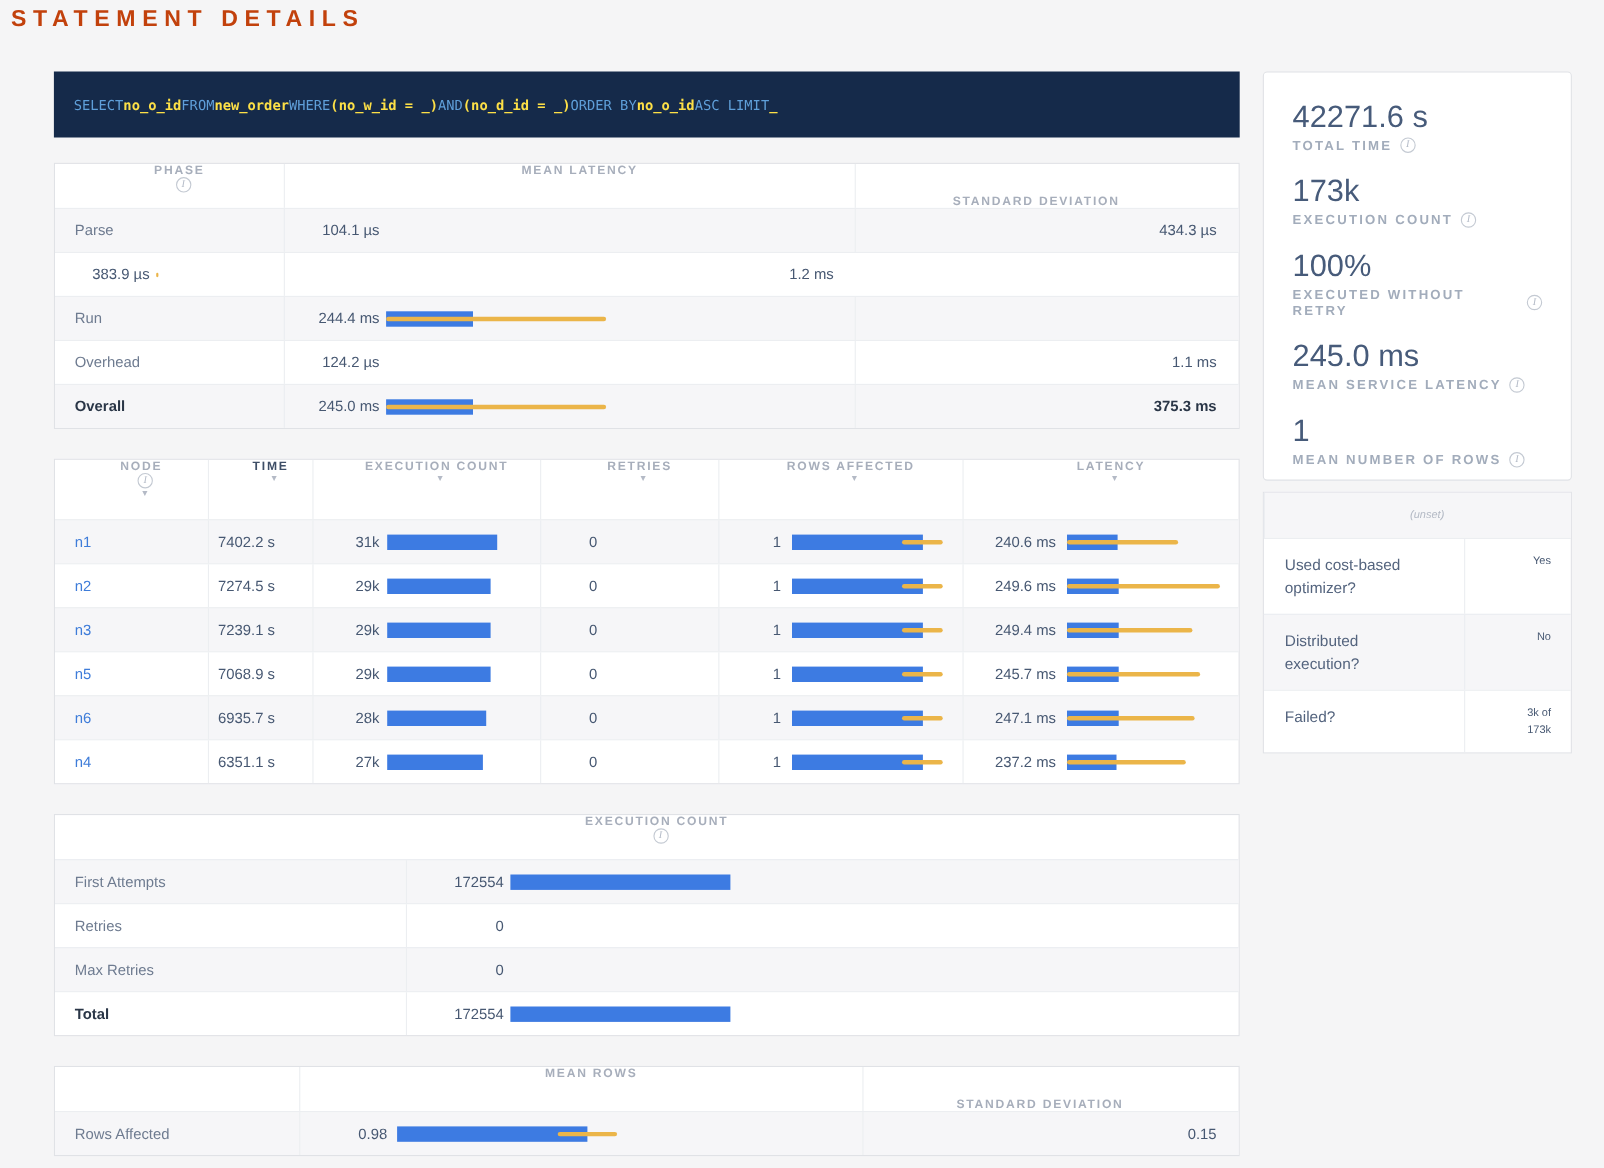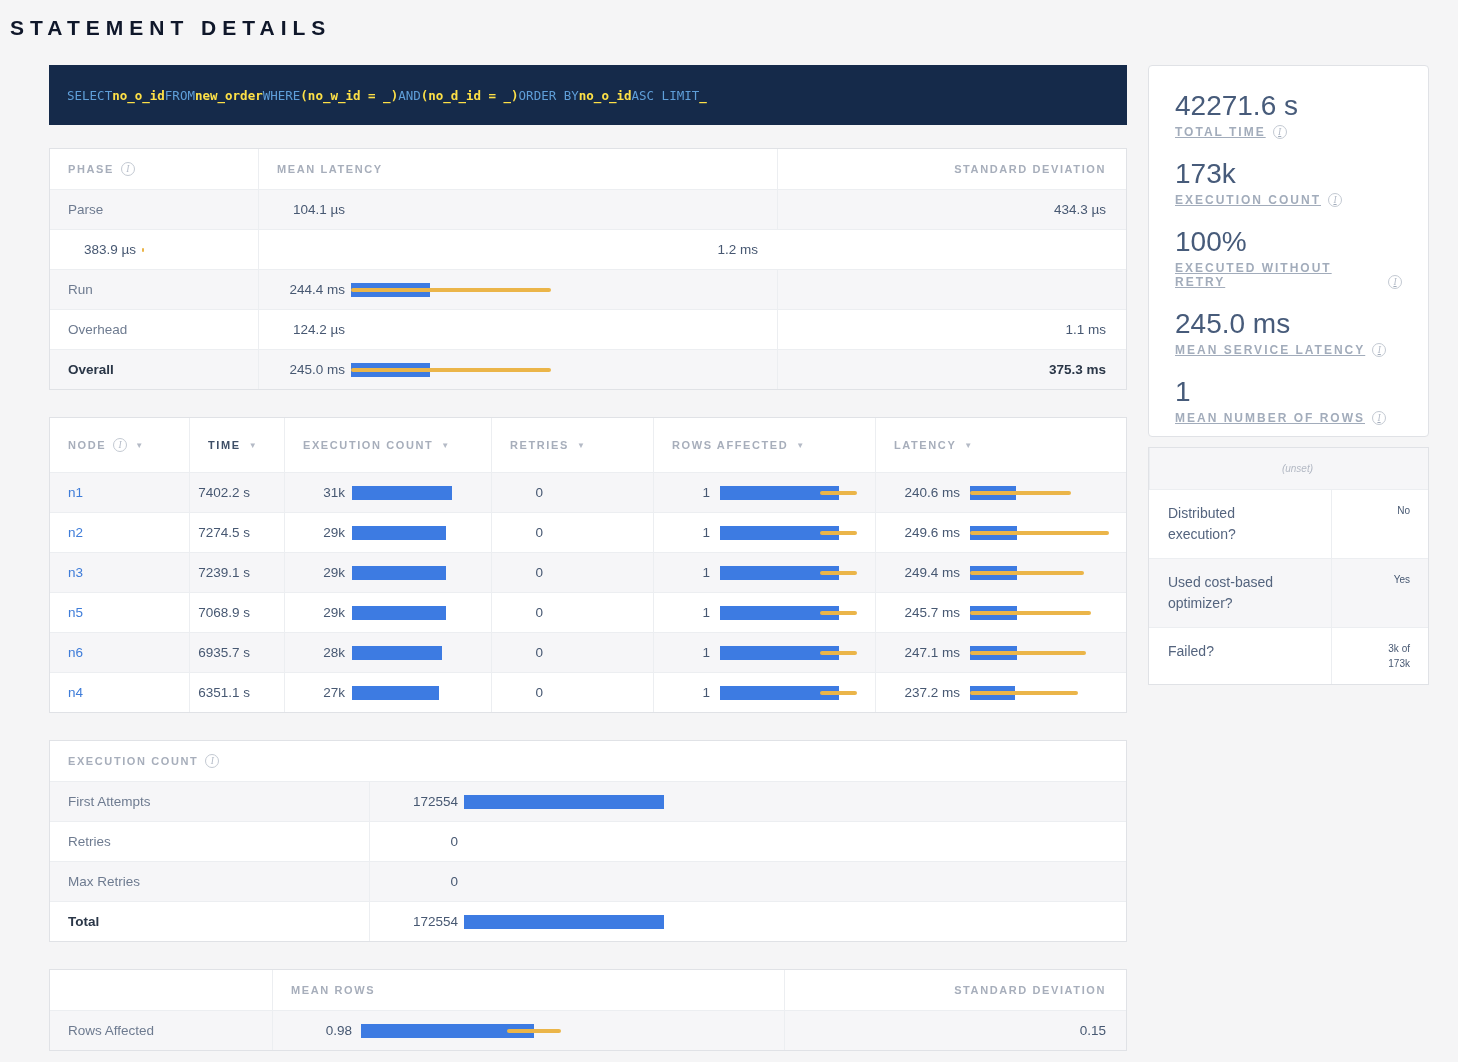--- a/index.html
+++ b/index.html
@@ -6,21 +6,21 @@
     --blue:#3D7BE2; --yellow:#EBB549; --link:#3E7CD9;
     --txt:#475872; --label:#6E7B90; --dark:#2A3647;
     --hdr:#A7AEBB; --hdr-dark:#3E4E66;
     --border:#E0E2E6; --line:#ECEEF1; --stripe:#F6F6F8;
     --sqlbg:#152A4A; --sqlkw:#5F9FD9;
   }
   *{box-sizing:border-box;margin:0;padding:0;}
   html,body{width:1458px;height:1062px;}
   body{font-family:"Liberation Sans","DejaVu Sans",sans-serif;background:#f5f5f6;color:var(--txt);}
   .page{position:relative;width:1458px;height:1062px;overflow:hidden;}
-  .page-title{position:absolute;left:10px;top:16px;font-size:21px;font-weight:700;letter-spacing:6px;color:#0f172a;}
+  .page-title{position:absolute;left:10px;top:6px;font-size:21px;font-weight:700;letter-spacing:6px;color:#c2410c;}
   .main-col{position:absolute;left:49px;top:65px;width:1078px;}
   .side-col{position:absolute;left:1148px;top:65px;width:281px;}
 
   .sql-box{height:60px;background:var(--sqlbg);display:flex;align-items:center;padding-left:18px;
            font-family:"DejaVu Sans Mono","Liberation Mono",monospace;font-size:12.5px;color:#fff;white-space:pre;}
   .sql-kw{color:var(--sqlkw);}
   .sql-id{color:#fde047;font-weight:bold;}
 
   .table{background:#fff;border:1px solid var(--border);}
   .phase-table{margin-top:23px;}
@@ -33,43 +33,43 @@
   .erow{display:grid;grid-template-columns:320px 1fr;}
   .rrow{display:grid;grid-template-columns:223px 512px 1fr;}
 
   .thead{height:40px;}
   .node-table .thead{height:54px;}
   .trow{height:40px;border-top:1px solid var(--line);}
   .trow:nth-of-type(2n){background:var(--stripe);}
   .cell{display:flex;align-items:center;font-size:13.5px;}
   .vb{border-right:1px solid var(--line);}
   .pad{padding-left:18px;}
-  .head-label{font-size:11px;font-weight:700;letter-spacing:1.6px;color:var(--hdr);text-transform:uppercase;}
+  .head-label{font-size:11px;font-weight:700;letter-spacing:1.6px;color:var(--hdr);text-transform:uppercase;flex-direction:column;}
   .head-active{color:var(--hdr-dark);}
   .right{justify-content:flex-end;padding-right:20px;}
   .row-label{color:var(--label);}
   .emphasis{color:var(--dark);font-weight:700;}
   .node-link{color:var(--link);text-decoration:none;}
 
   .val{text-align:right;color:var(--txt);flex:none;}
   .track{position:relative;height:16px;flex:none;}
   .t200{width:200px;} .t100{width:100px;} .t137{width:137px;} .t139{width:139px;}
   .bar{position:absolute;left:0;top:1px;height:14px;background:var(--blue);}
   .whisker{position:absolute;top:6px;height:4px;background:var(--yellow);border-radius:2px;}
 
   .info-icon{display:inline-flex;align-items:center;justify-content:center;width:14px;height:14px;margin-left:7px;
              border:1px solid #C3C9D2;border-radius:50%;color:#B6BDC9;font-size:9.5px;font-weight:400;
              letter-spacing:0;font-family:"Liberation Serif",serif;font-style:italic;flex:none;}
   .sort-arrow{font-size:8px;color:#B4BAC6;margin-left:8px;}
 
   .stats-card{background:#fff;border:1px solid var(--border);border-radius:4px;padding:24px 26px 18px 26px;height:372px;}
   .stat{margin-bottom:19px;}
   .stat-value{font-size:28px;font-weight:500;color:#475B7A;line-height:32px;}
-  .stat-label{display:flex;align-items:flex-end;font-size:12px;font-weight:700;letter-spacing:2px;color:#A2ACBB;
-              text-transform:uppercase;margin-top:3px;text-decoration:underline;}
+  .stat-label{display:flex;align-items:center;font-size:12px;font-weight:700;letter-spacing:2px;color:#A2ACBB;
+              text-transform:uppercase;margin-top:3px;}
   .details-card{background:#fff;border:1px solid var(--border);margin-top:10px;}
   .drow{display:grid;grid-template-columns:182px 1fr;border-top:1px solid var(--line);}
   .drow:first-child{border-top:none;}
   .drow:nth-child(odd){background:var(--stripe);}
   .dlabel{padding:13px 0 13px 19px;font-size:14px;color:#54647E;line-height:1.5;max-width:150px;}
   .dval-wrap{display:flex;align-items:flex-start;justify-content:flex-end;padding:13px 18px 13px 0;border-left:1px solid var(--line);}
   .dval{font-size:10px;color:var(--txt);text-align:right;max-width:62px;line-height:1.5;margin-left:43px;}
   .muted{color:#B3B9C4;font-style:italic;}
 </style>
 </head>
@@ -483,29 +483,29 @@
           </div>
         </div>
       </div>
     <div class="details-card" id="detailsCard">
         <div class="drow">
           <div class="dval-wrap">
             <div class="dval muted">(unset)</div>
           </div>
         </div>
         <div class="drow">
+          <div class="dlabel">Used cost-based optimizer?</div>
+          <div class="dval-wrap">
+            <div class="dval">Yes</div>
+          </div>
+        </div>
+        <div class="drow">
           <div class="dlabel">Distributed execution?</div>
           <div class="dval-wrap">
             <div class="dval">No</div>
-          </div>
-        </div>
-        <div class="drow">
-          <div class="dlabel">Used cost-based optimizer?</div>
-          <div class="dval-wrap">
-            <div class="dval">Yes</div>
           </div>
         </div>
         <div class="drow">
           <div class="dlabel">Failed?</div>
           <div class="dval-wrap">
             <div class="dval">3k of 173k</div>
           </div>
         </div>
       </div>
   </div>

